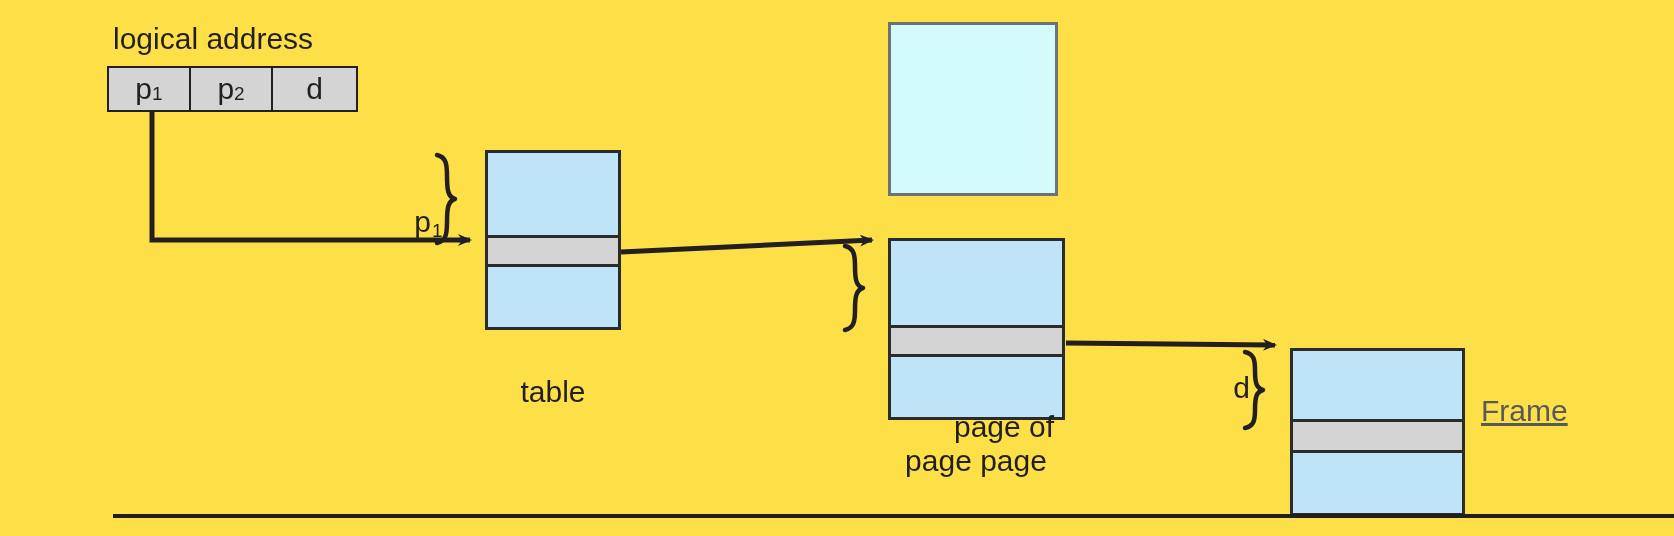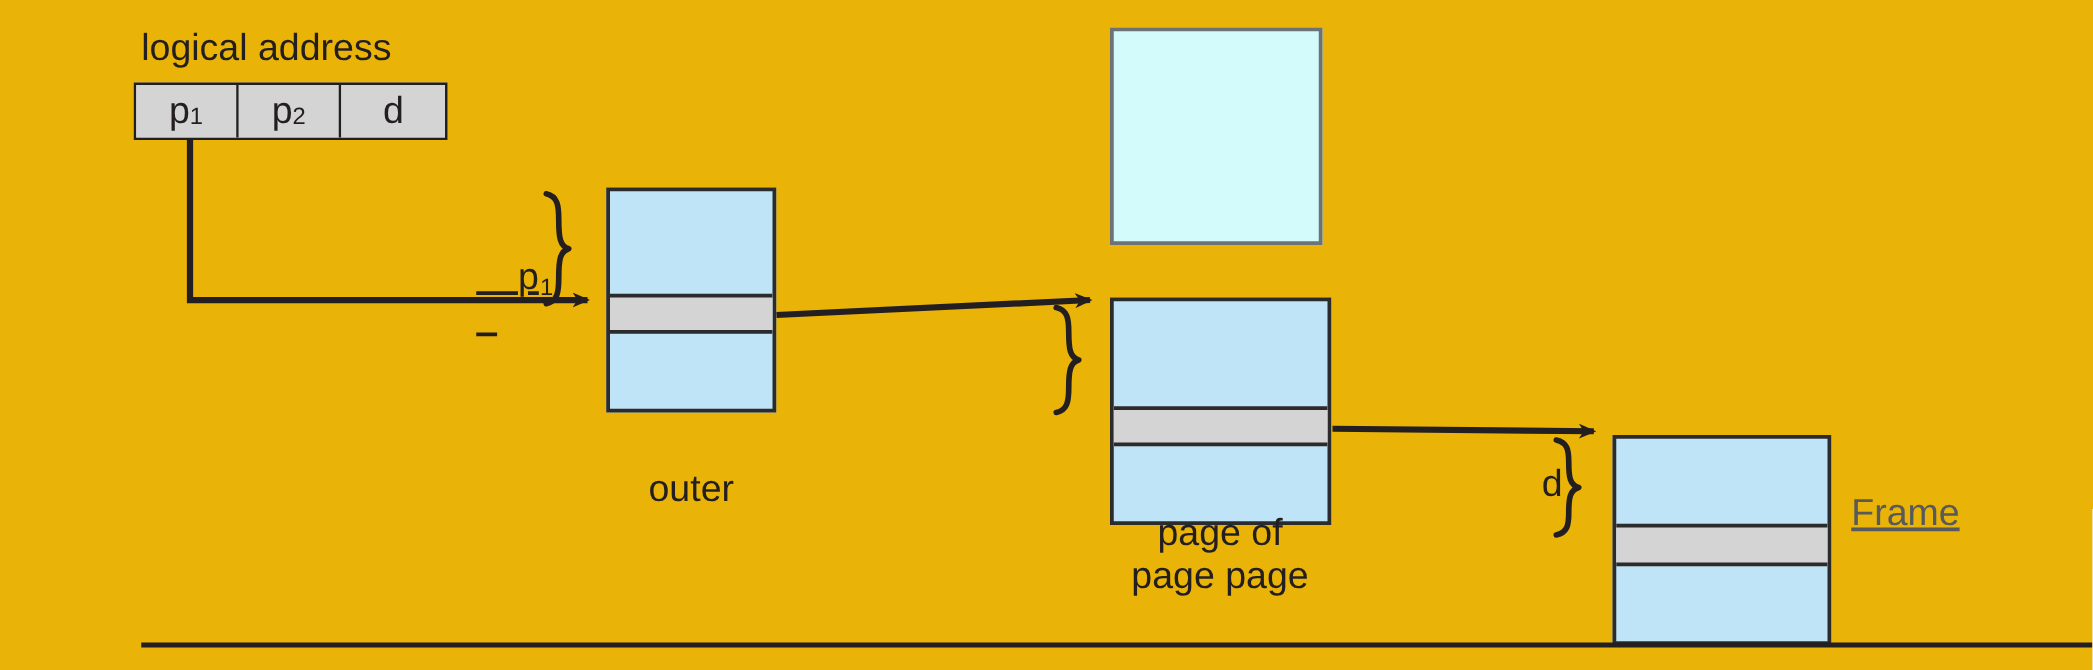--- a/index.html
+++ b/index.html
@@ -4,21 +4,21 @@
 <style>
   html, body {
     margin: 0;
     padding: 0;
     background: #ffffff;
   }
   #root {
     position: relative;
     width: 1674px;
     height: 536px;
-    background: #eab308;
+    background: #fde047;
     font-family: "Liberation Sans", sans-serif;
     overflow: hidden;
   }
   .svg-layer {
     position: absolute;
     left: 0;
     top: 0;
     width: 1674px;
     height: 536px;
   }
@@ -144,33 +144,33 @@
     </div>
     <div class="addr-cell" style="width:84px;">
       <span>d</span>
     </div>
   </div>
 
   <div class="tbl" style="left:485px; top:150px; width:136px; height:180px;">
     <div class="band" style="top:82px; height:26px;"></div>
   </div>
 
-  <div class="lbl lbl-caption" style="left:443px; top:375px; width:220px;">outer</div>
+  <div class="lbl lbl-caption" style="left:443px; top:375px; width:220px;">table</div>
 
-  <div class="lbl lbl-var" style="left:381px; top:171px;text-decoration:underline;">
+  <div class="lbl lbl-var" style="left:381px; top:171px;">
     <span>p</span><sub>1</sub>
   </div>
 
   <div class="memblock" style="left:888px; top:22px; width:170px; height:174px;"></div>
 
   <div class="tbl" style="left:888px; top:238px; width:177px; height:182px;">
     <div class="band" style="top:84px; height:26px;"></div>
   </div>
 
-  <div class="lbl lbl-caption" style="left:866px; top:410px; width:220px;text-align:center;">page of</div>
+  <div class="lbl lbl-caption" style="left:894px; top:410px; width:220px;text-align:center;">page of</div>
   <div class="lbl lbl-caption" style="left:866px; top:444px; width:220px;">page page</div>
 
 
   <div class="tbl" style="left:1290px; top:348px; width:175px; height:168px;">
     <div class="band" style="top:68px; height:28px;"></div>
   </div>
 
   <div class="lbl lbl-frame" style="left:1481px; top:394px;">Frame</div>
 
   <div class="lbl lbl-var" style="left:1200px; top:337px;">

